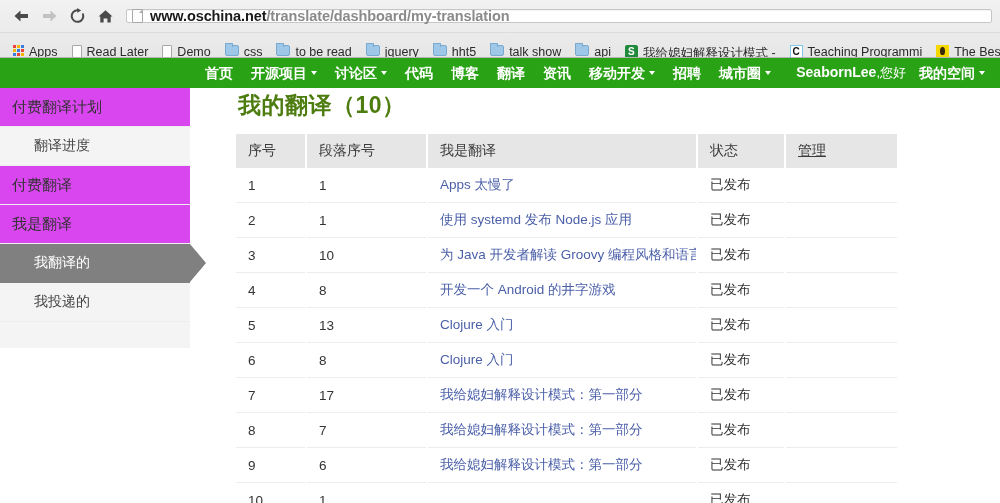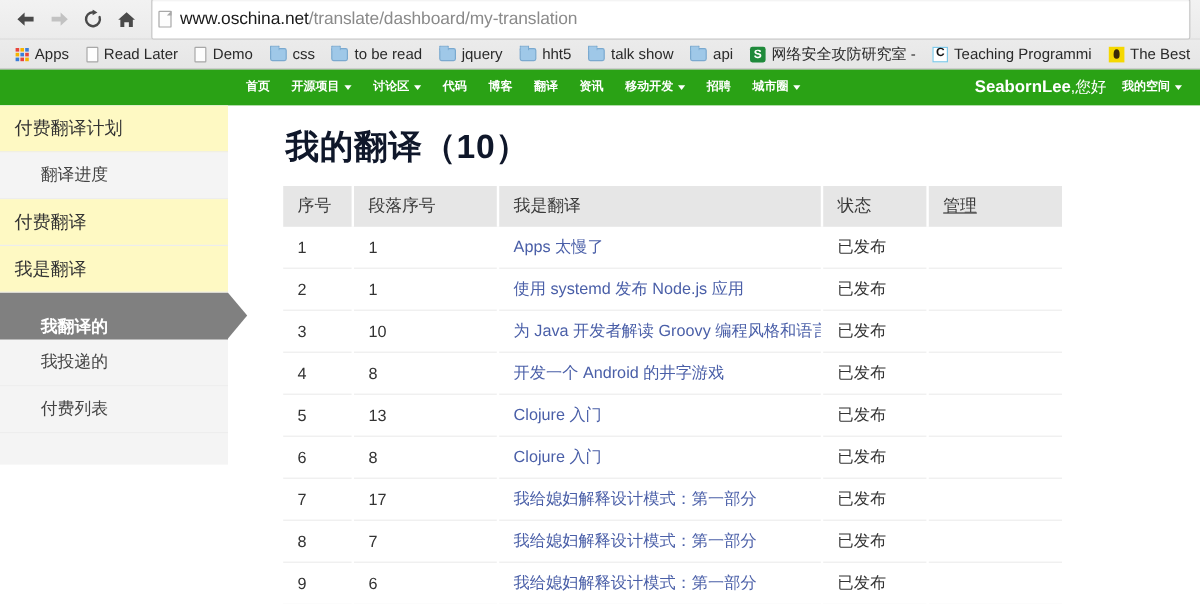--- a/index.html
+++ b/index.html
@@ -29,29 +29,30 @@
     display: flex; align-items: center; justify-content: center;
     color: #444;
     font-size: 17px;
     line-height: 1;
   }
   .nav-btn.disabled { color: #bbbbbb; }
   .nav-btn svg { display: block; }
 
   #omnibox {
     flex: 1;
-    height: 34px;
+    height: 14px;
     margin-left: 6px;
     background: #ffffff;
     border: 1px solid #c6c6c6;
     border-radius: 2px;
     display: flex;
     align-items: center;
     padding: 0 5px;
     box-shadow: inset 0 1px 1px rgba(0,0,0,0.05);
+    font-weight: bold;
   }
   #page-icon {
     width: 11px; height: 14px;
     background: #fdfdfd;
     border: 1px solid #a8a8a8;
     border-radius: 1px;
     margin-right: 7px;
     position: relative;
     flex: none;
   }
@@ -75,21 +76,21 @@
     height: 25px;
     display: flex;
     align-items: center;
     padding: 0 6px;
     gap: 0px;
     overflow: hidden;
     border-top: 1px solid #dcdcdc;
   }
   .bm {
     display: flex;
-    align-items: center;
+    align-items: flex-start;
     height: 21px;
     padding: 16px 7px;
     font-size: 12.5px;
     color: #2a2a2a;
     white-space: nowrap;
     flex: none;
   }
   .bm .lbl { margin-left: 5px; }
   .bm-icon { flex: none; display: block; }
 
@@ -166,21 +167,21 @@
     align-items: center;
     width: 1000px;
   }
   #site-nav-left {
     display: flex;
     align-items: center;
     margin-left: 196px;
   }
   .nav-item {
     color: #ffffff;
-    font-size: 10px;
+    font-size: 14px;
     font-weight: bold;
     padding: 0 9px;
     white-space: nowrap;
     display: flex;
     align-items: center;
     line-height: 1;
   }
   .caret {
     display: inline-block;
     margin-left: 4px;
@@ -223,37 +224,36 @@
   }
   .side-item {
     height: 39px;
     display: flex;
     align-items: center;
     font-size: 15px;
     color: #333333;
     position: relative;
   }
   .side-item.parent {
-    background: #fef9c3;
+    background: #d946ef;
     padding-left: 12px;
     border-bottom: 1px solid #ededed;
   }
   .side-item.child {
     background: #f4f4f4;
     padding-left: 34px;
     font-size: 14px;
     color: #444444;
     border-bottom: 1px solid #ededed;
   }
   .side-item.active {
     background: #808080;
     color: #ffffff;
-    font-weight: bold;
+    font-weight: normal;
     border-bottom: 1px solid #808080;
-    align-items: flex-end;
   }
   .side-item.active .arrow {
     position: absolute;
     right: -16px; top: 0;
     width: 0; height: 0;
     border-top: 19.5px solid transparent;
     border-bottom: 19.5px solid transparent;
     border-left: 16px solid #808080;
   }
   #sidebar-pad {
@@ -261,23 +261,23 @@
     background: #f4f4f4;
   }
 
   
   #main {
     position: absolute;
     left: 236px; top: 0;
     width: 640px;
   }
   #page-title {
-    font-size: 28px;
-    color: #0f172a;
-    margin: 16px 0 13px 2px;
+    font-size: 23px;
+    color: #4d7c0f;
+    margin: 2px 0 13px 2px;
     letter-spacing: 0.5px;
   }
 
   table#translation-table {
     border-collapse: collapse;
     width: 634px;
     table-layout: fixed;
   }
   table#translation-table th {
     background: #e6e6e6;
@@ -297,21 +297,21 @@
     padding: 8px 0 8px 12px;
     border-bottom: 1px solid #ededed;
     border-right: 2px solid #ffffff;
     height: 32px;
     vertical-align: middle;
     white-space: nowrap;
     overflow: hidden;
   }
   table#translation-table td:last-child { border-right: none; }
   table#translation-table tr:first-child td { border-top: none; }
-  .col-idx { width: 58px; }
+  .col-idx { width: 70px; }
   .col-para { width: 121px; }
   .col-title { width: 270px; }
   .col-status { width: 88px; }
   .col-manage { width: 112px; }
   .title-link {
     color: #4a5fa8;
     text-decoration: none;
   }
   .num-cell { color: #333333; font-size: 13.5px; }
 </style>
@@ -401,21 +401,21 @@
       <span class="lbl">talk show</span>
     </div>
 
     <div class="bm">
       <span class="bm-icon ico-folder"></span>
       <span class="lbl">api</span>
     </div>
 
     <div class="bm">
       <span class="bm-icon ico-shield"></span>
-      <span class="lbl">网络安全攻防研究室 -</span>
+      <span class="lbl">我给媳妇解释设计模式 -</span>
     </div>
 
     <div class="bm">
       <span class="bm-icon ico-letter">C</span>
       <span class="lbl">Teaching Programmi</span>
     </div>
 
     <div class="bm">
       <span class="bm-icon ico-yellow"></span>
       <span class="lbl">The Best</span>
@@ -484,23 +484,20 @@
     </div>
     <div class="side-item parent">
       <span>我是翻译</span>
     </div>
     <div class="side-item child active">
       <span>我翻译的</span>
       <i class="arrow"></i>
     </div>
     <div class="side-item child">
       <span>我投递的</span>
-    </div>
-    <div class="side-item child">
-      <span>付费列表</span>
     </div>
     <div id="sidebar-pad"></div>
   </div>
 
   <div id="main">
     <h1 id="page-title">我的翻译（10）</h1>
 
     <table id="translation-table">
       <thead>
         <tr>

